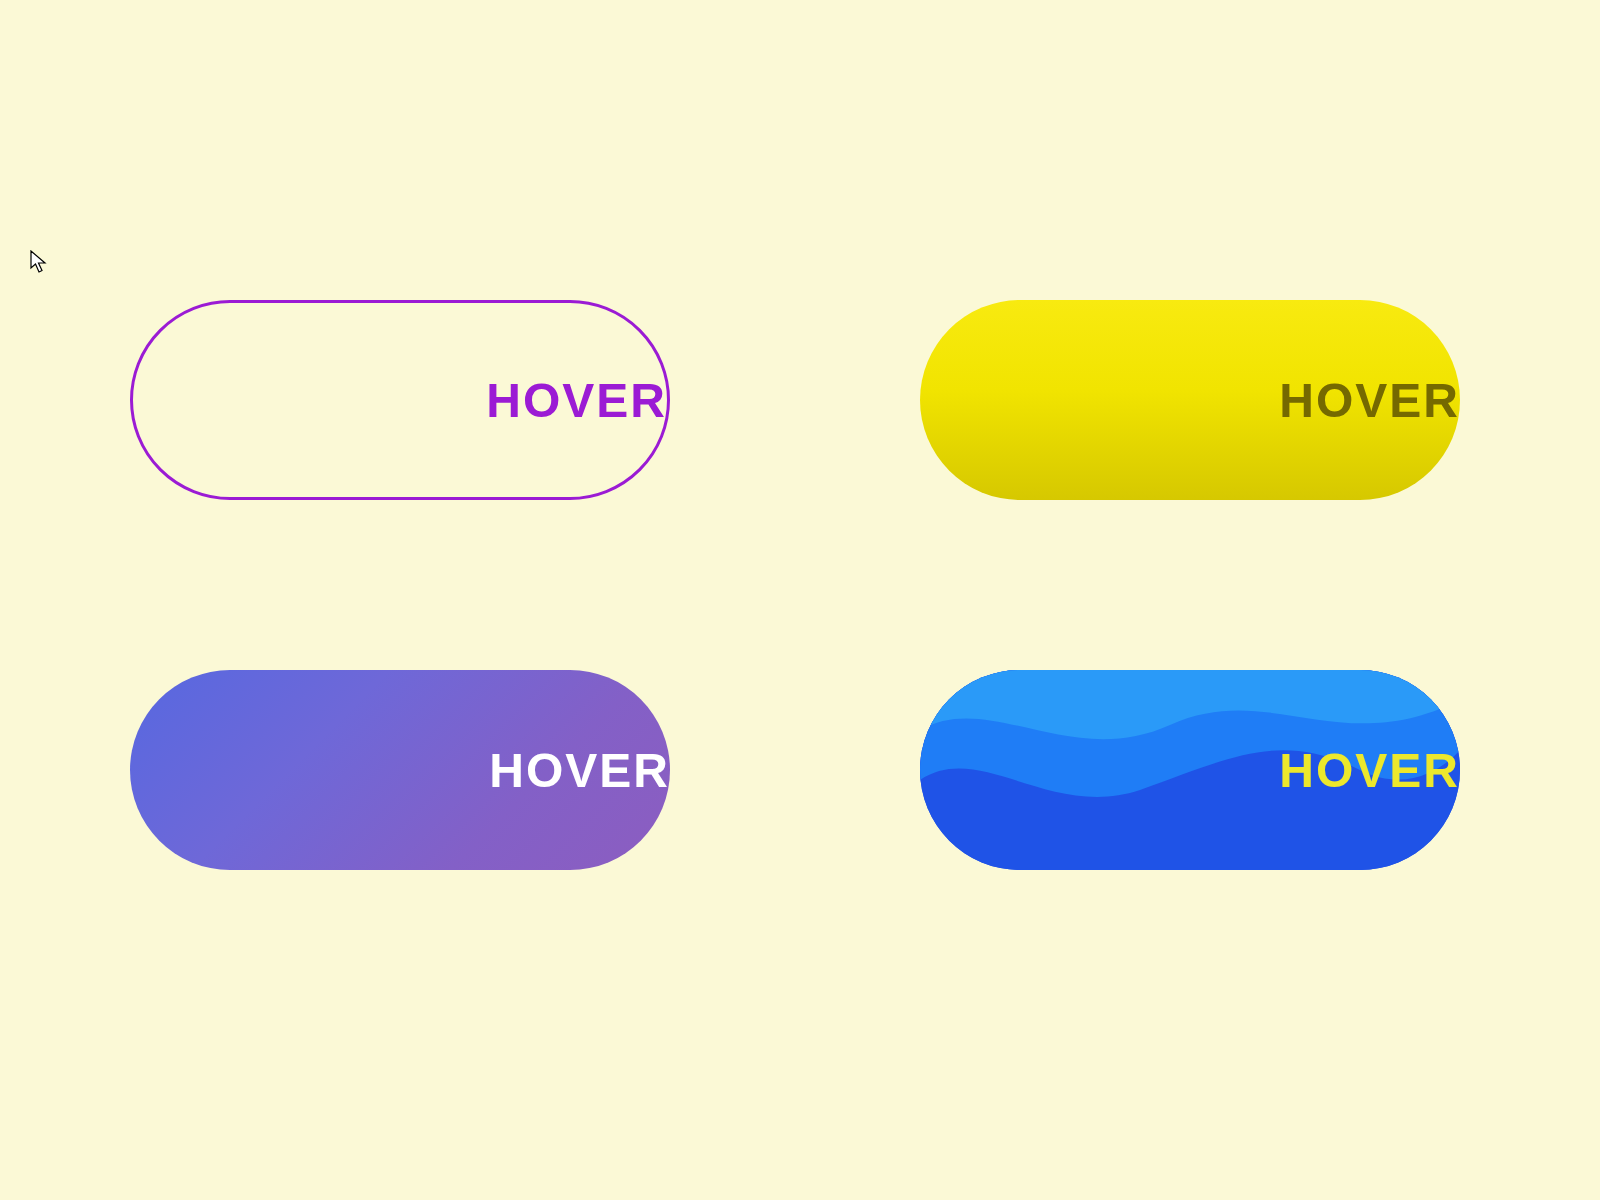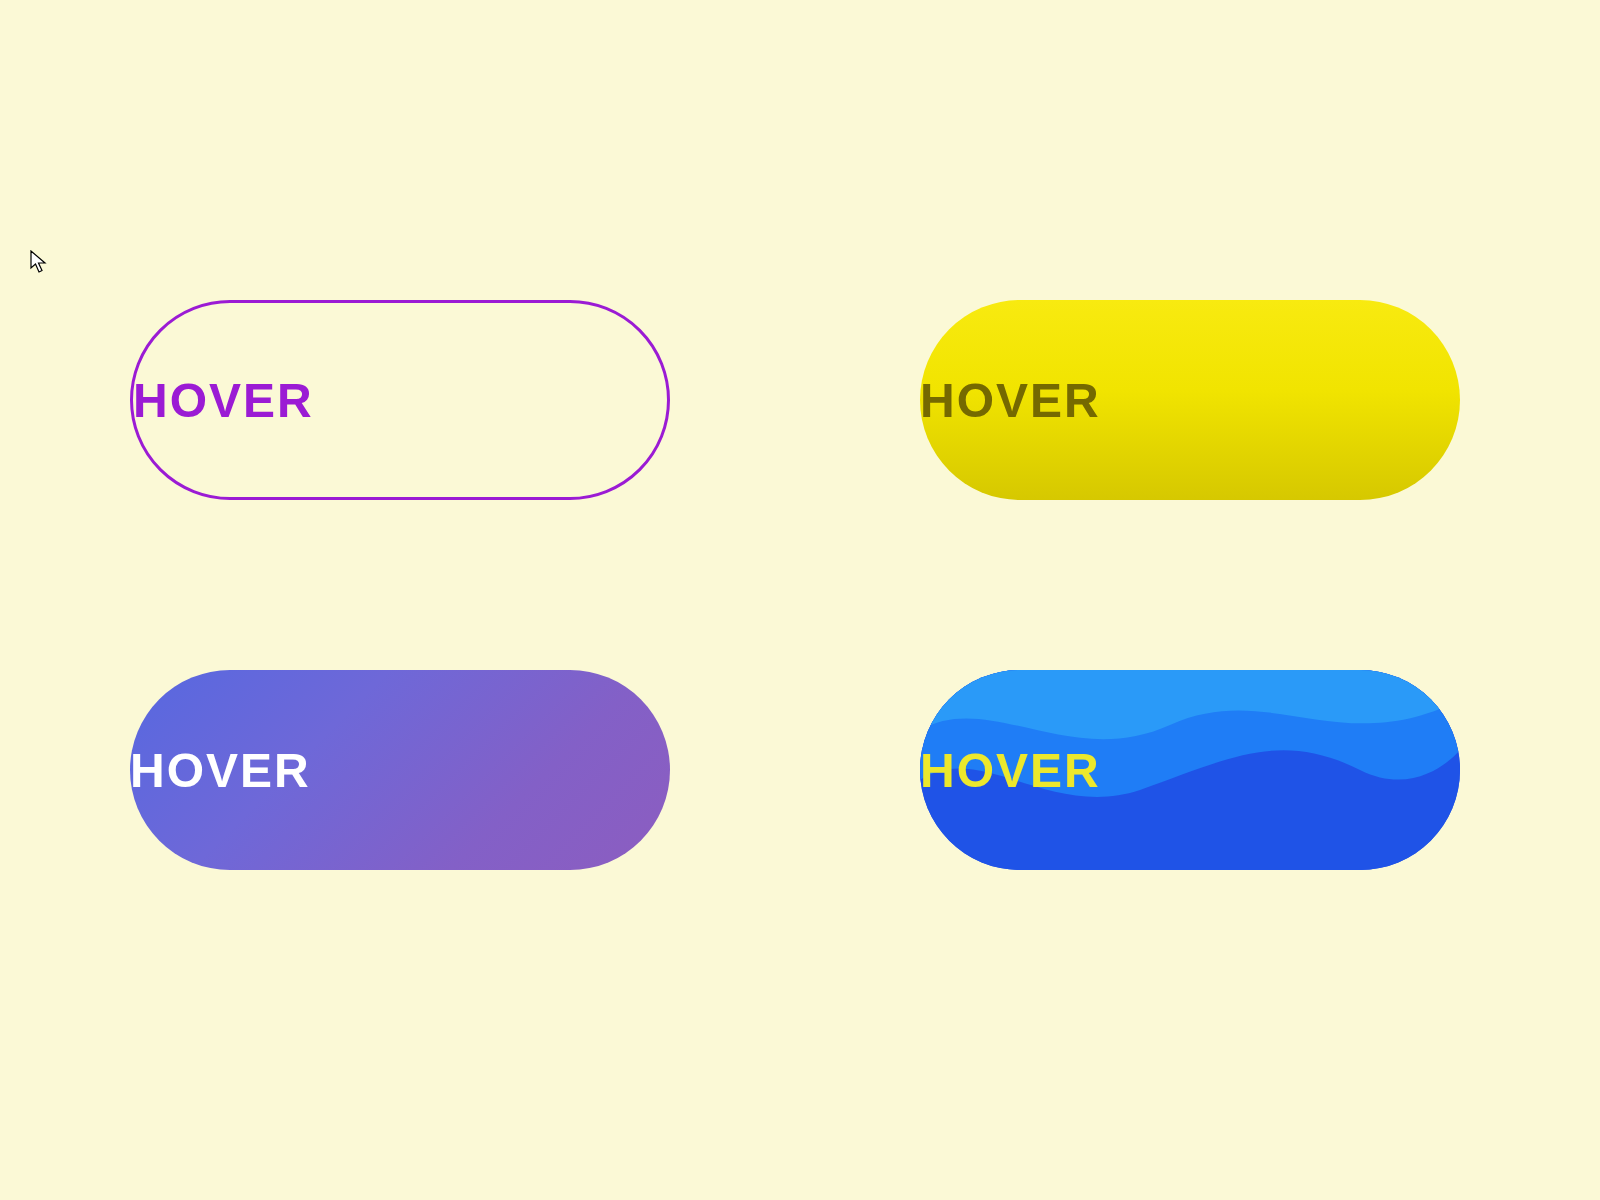--- a/index.html
+++ b/index.html
@@ -24,21 +24,21 @@
       gap: 170px 240px;
       padding: 300px 130px 0 130px;
     }
 
     .pill-button {
       width: 540px;
       height: 200px;
       border-radius: 110px;
       display: flex;
       align-items: center;
-      justify-content: flex-start;
+      justify-content: flex-end;
       cursor: pointer;
       position: relative;
       overflow: hidden;
     }
 
     .pill-button-label {
       font-size: 48px;
       font-weight: 800;
       letter-spacing: 2px;
       z-index: 2;

